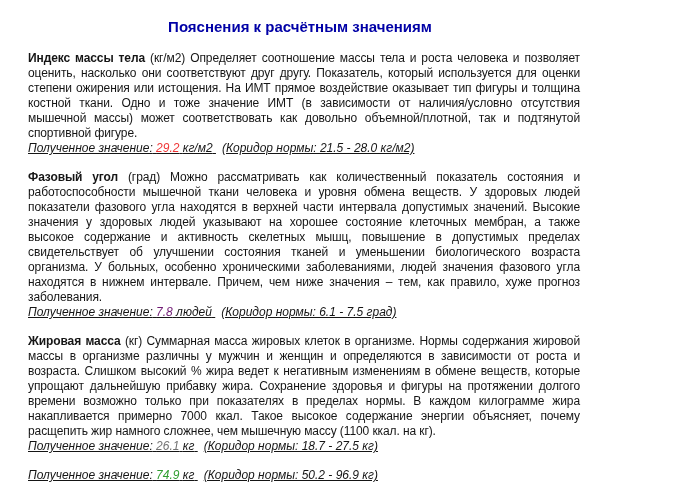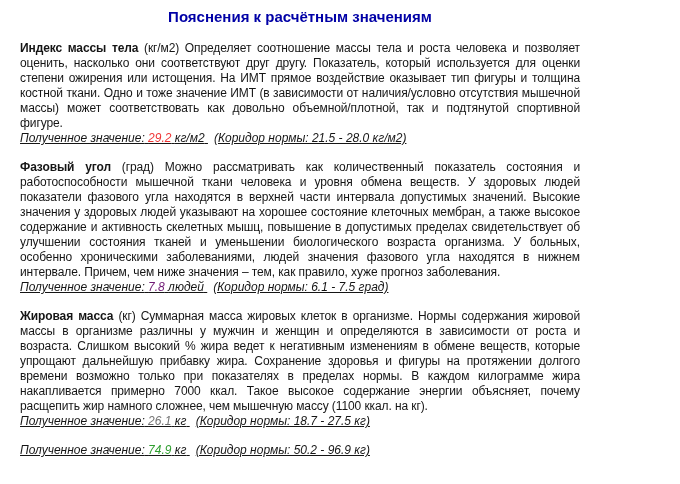--- a/index.html
+++ b/index.html
@@ -11,32 +11,32 @@
     width: 680px;
     height: 484px;
     font-family: "Liberation Sans", "DejaVu Sans", sans-serif;
     color: #151515;
     overflow: hidden;
   }
   .page {
     box-sizing: border-box;
     width: 600px;
     height: 484px;
-    padding: 8px 20px 4px 20px;
+    padding: 18px 20px 4px 20px;
   }
   .page-title {
     margin: 0 0 15px 0;
     font-size: 15px;
     line-height: 18px;
     font-weight: bold;
     text-align: center;
     color: #0000a6;
   }
   .section {
-    margin: 0 0 14px 0;
+    margin: 0 0 14px 8px;
   }
   .section:last-child {
     margin-bottom: 0;
   }
   .desc {
     margin: 0;
     font-size: 12px;
     line-height: 15px;
     text-align: justify;
     letter-spacing: -0.1px;

